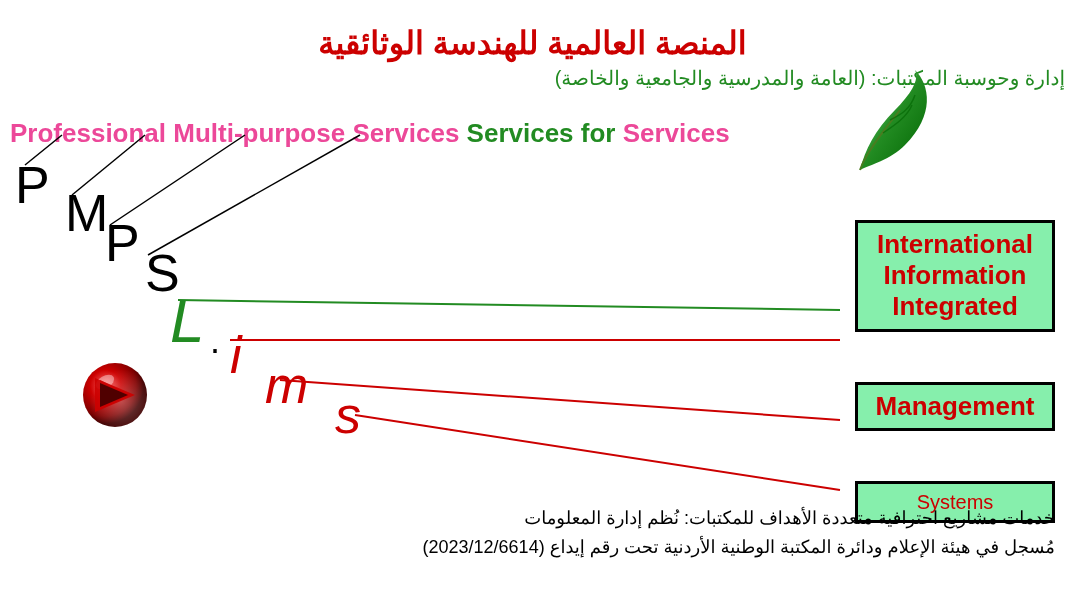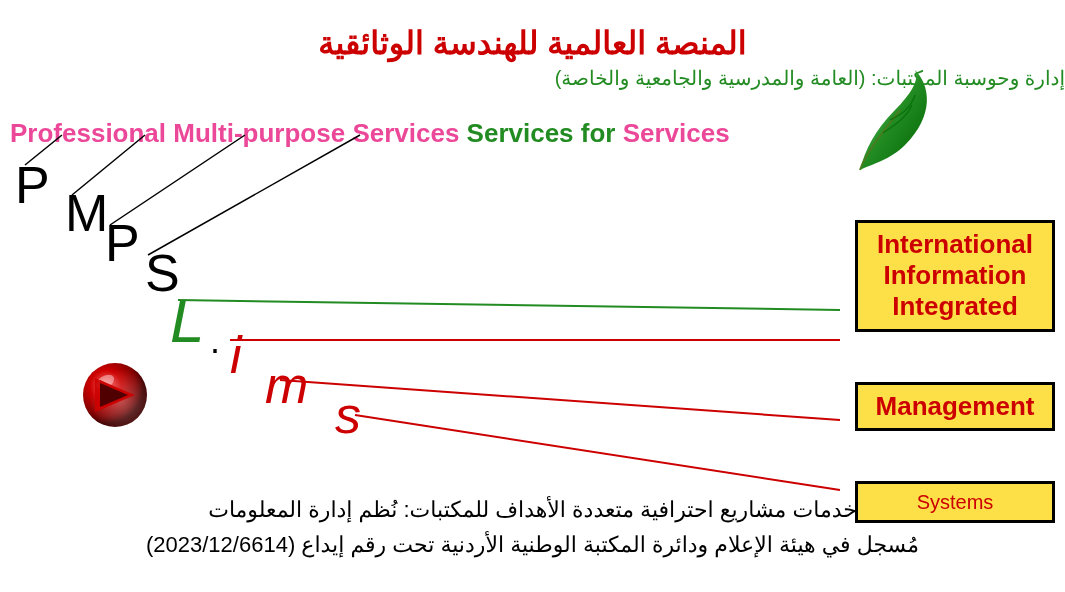--- a/index.html
+++ b/index.html
@@ -83,21 +83,21 @@
       position: absolute;
       right: 10px;
       top: 220px;
     }
 
     .info-box {
       border: 3px solid #000000;
       padding: 6px 12px;
       margin-bottom: 10px;
       text-align: center;
-      background: #fde047;
+      background: #86efac;
       min-width: 200px;
     }
 
     .info-box .box-text {
       color: #cc0000;
       font-size: 26px;
       font-weight: bold;
       line-height: 1.2;
     }
 
@@ -111,23 +111,23 @@
       pointer-events: none;
     }
 
     
     .bottom-text {
       position: absolute;
       bottom: 30px;
       left: 10px;
       right: 10px;
       direction: rtl;
-      text-align: center;
+      text-align: right;
       font-family: Arial, 'Traditional Arabic', sans-serif;
-      font-size: 22px;
+      font-size: 18px;
       color: #000000;
       line-height: 1.6;
     }
   </style>
 </head>
 <body>
 
 <div class="main-container">
 
   <div class="arabic-title">المنصة العالمية للهندسة الوثائقية</div>

